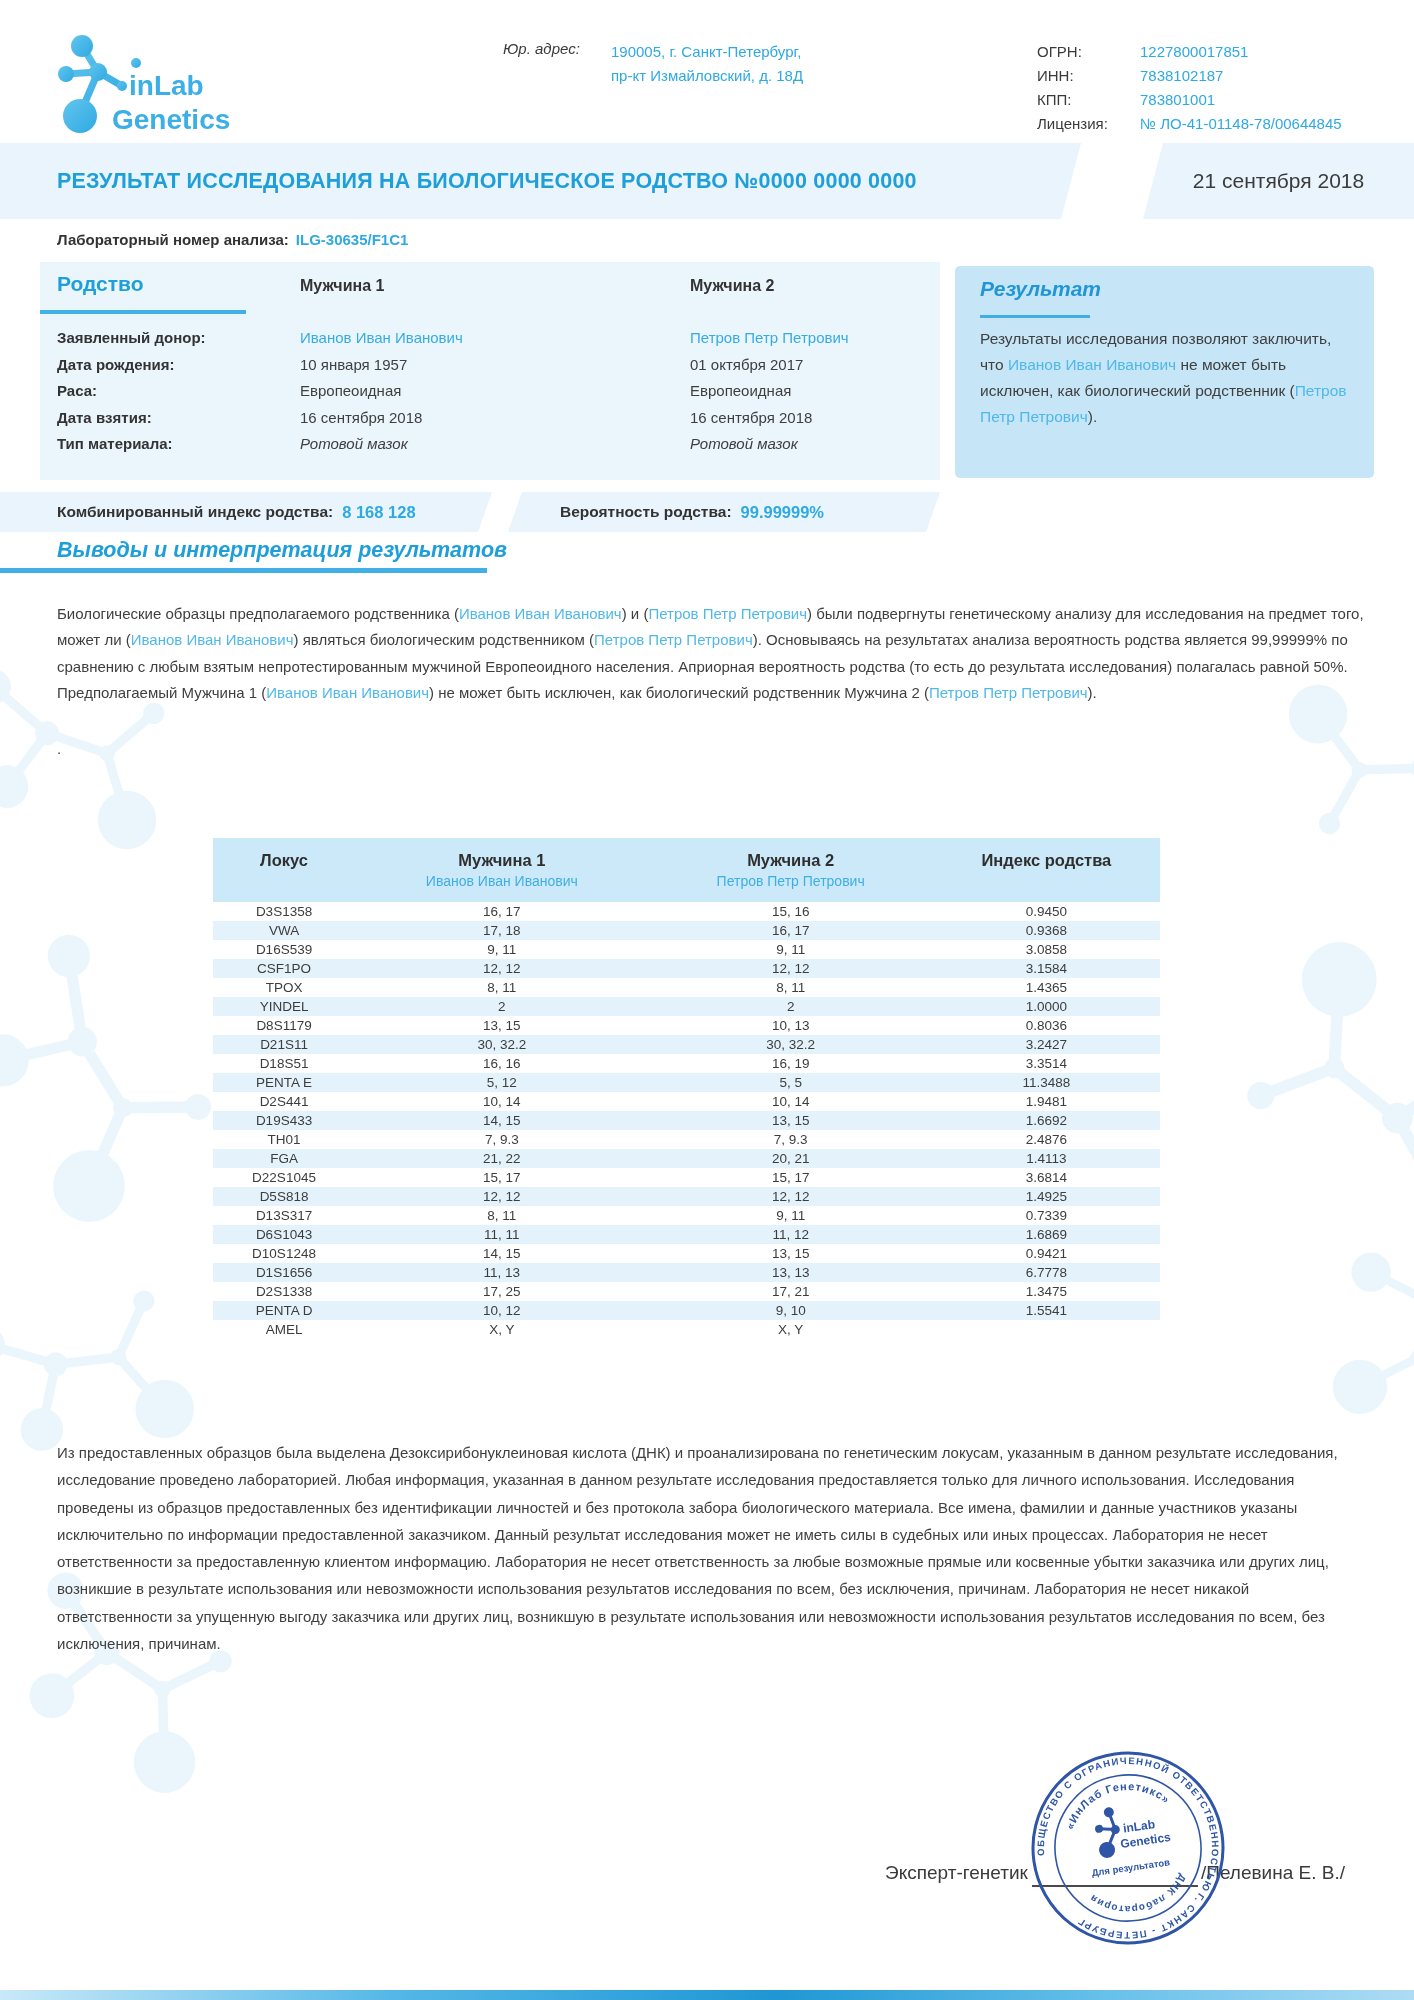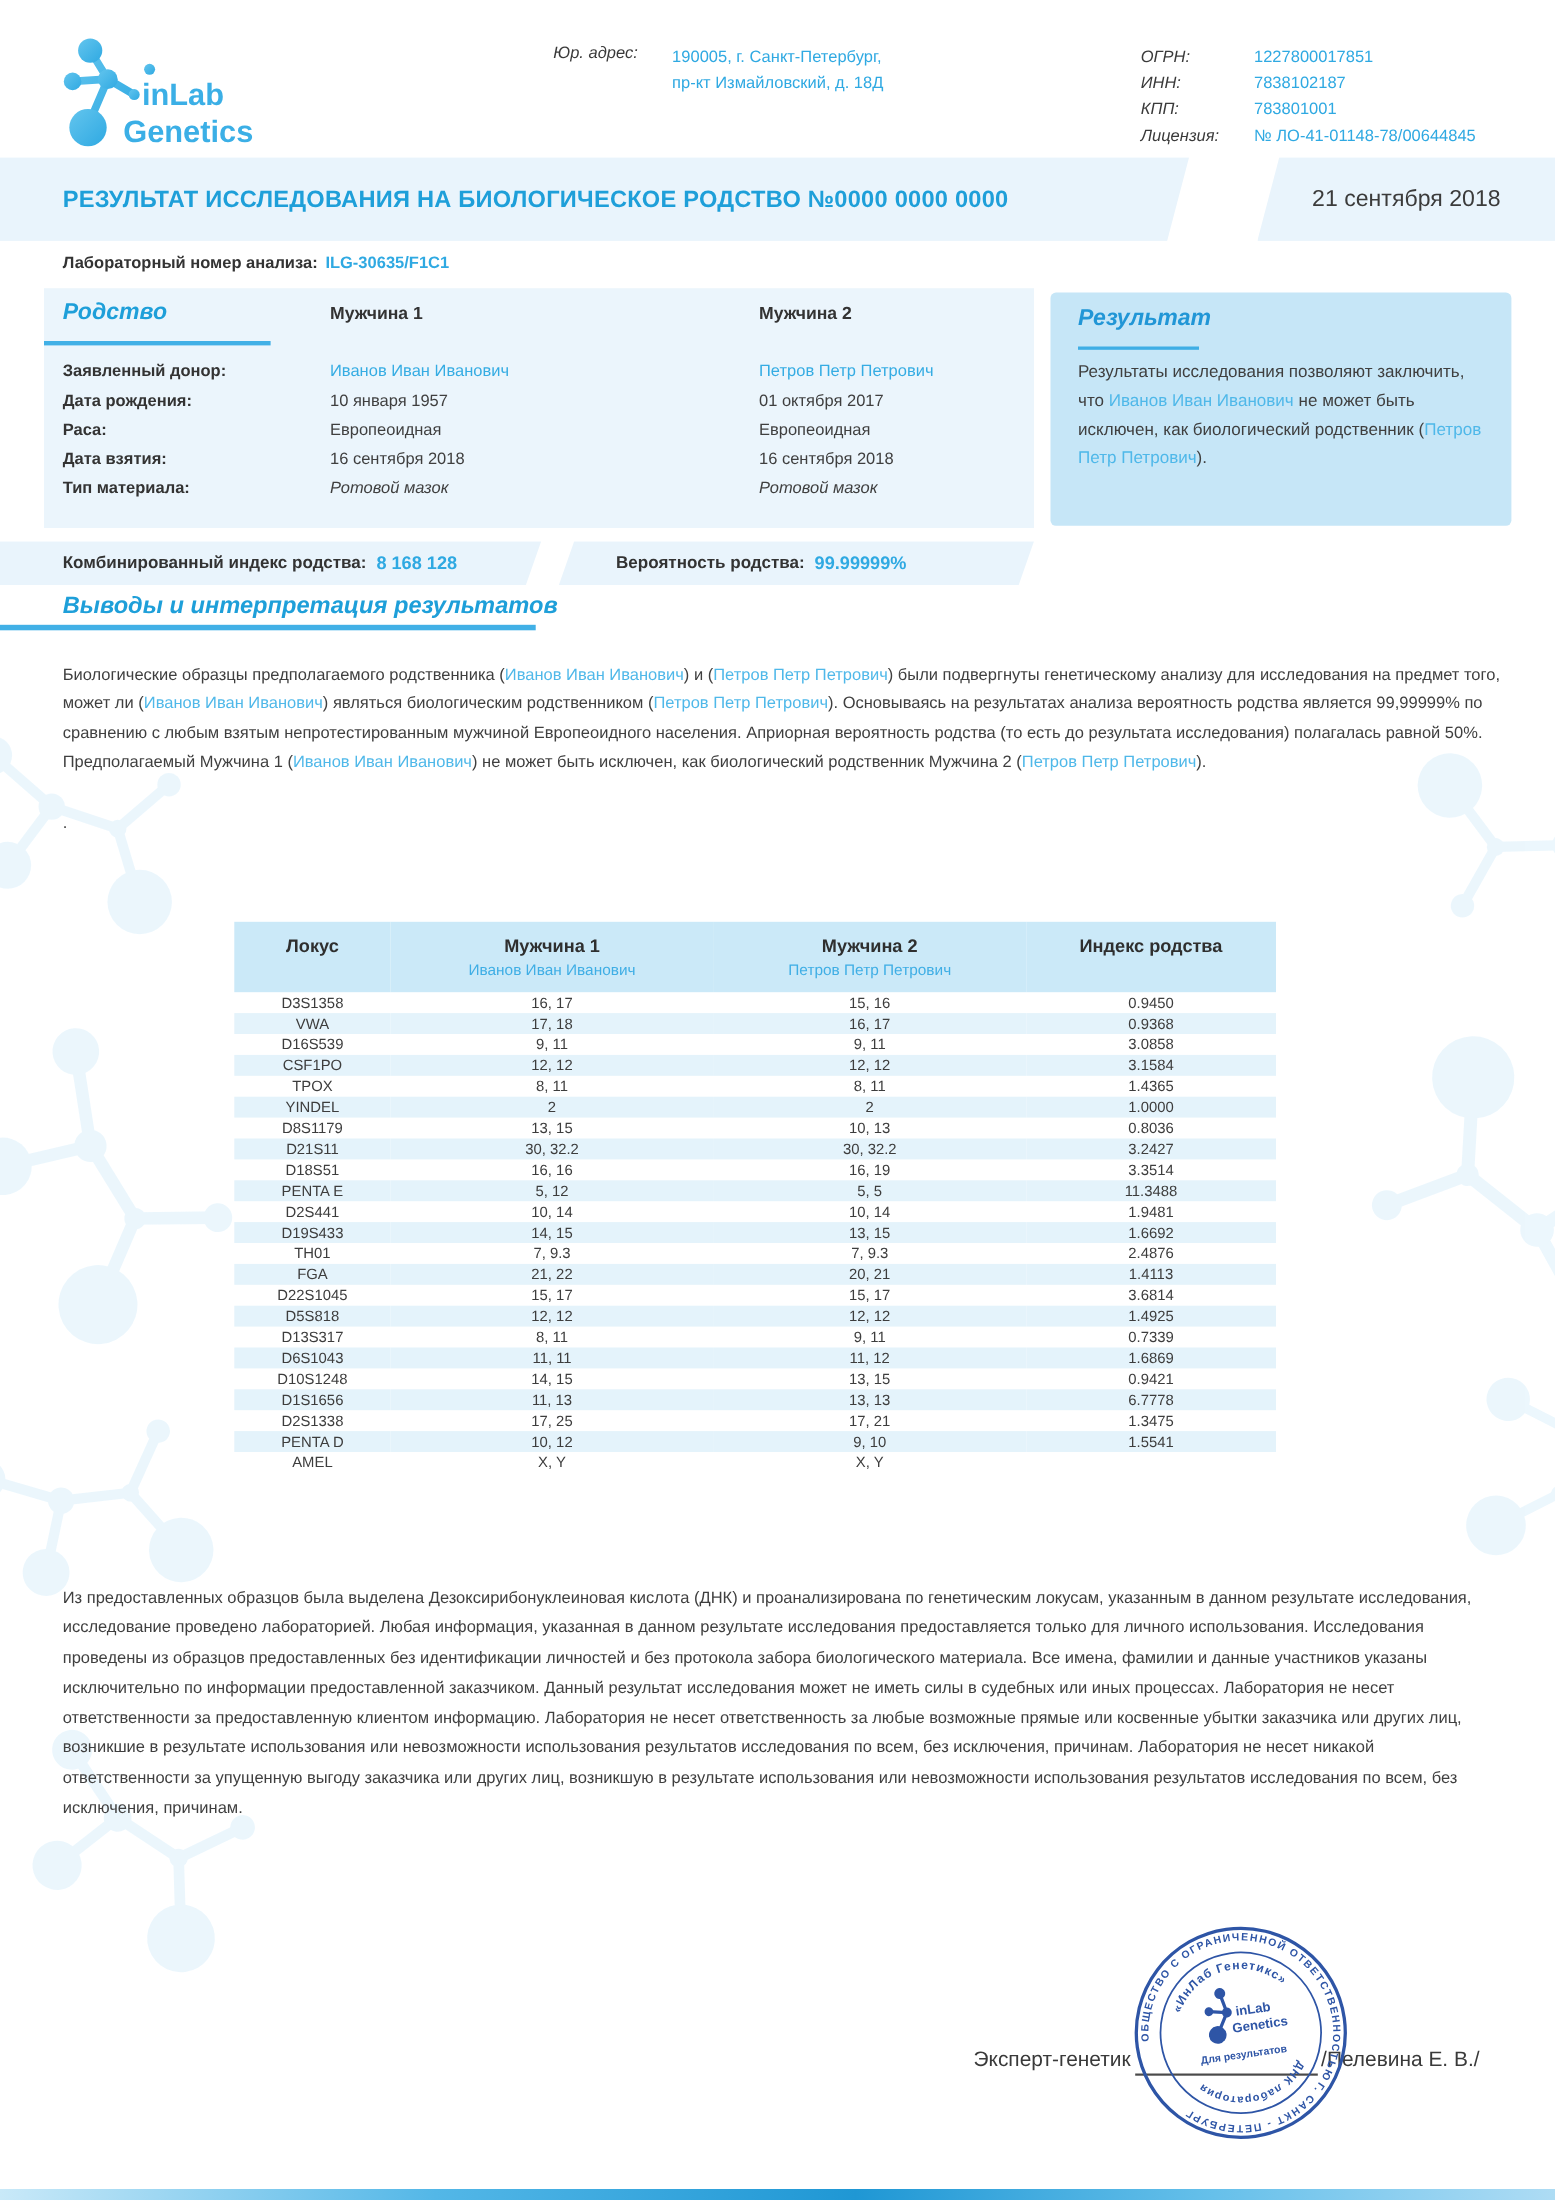--- a/index.html
+++ b/index.html
@@ -8,38 +8,38 @@
 
   
   .wm{position:absolute;opacity:.55;pointer-events:none;}
 
   
   .logo-svg{position:absolute;left:50px;top:28px;}
   .jur-label{position:absolute;left:503px;top:40px;font-size:15px;font-style:italic;color:#3a3a3a;}
   .jur-lines{position:absolute;left:611px;top:40px;font-size:15px;line-height:24px;color:#2FA9E2;}
   .registry{position:absolute;left:1037px;top:40px;font-size:15px;line-height:24px;}
   .reg-row{display:flex;}
-  .reg-lbl{width:103px;font-style:italic;color:#3a3a3a;}
+  .reg-lbl{width:103px;color:#3a3a3a;}
   .reg-val{color:#2FA9E2;white-space:nowrap;}
 
   
   .title-band{position:absolute;left:0;top:143px;width:1081px;height:76px;background:#E9F4FC;
     clip-path:polygon(0 0,100% 0,calc(100% - 20px) 100%,0 100%);
     display:flex;align-items:center;padding-left:57px;box-sizing:border-box;}
   .title-band h1{margin:0;font-size:21.5px;font-weight:bold;color:#1E9FD9;letter-spacing:.2px;}
   .date-band{position:absolute;left:1143px;top:143px;width:271px;height:76px;background:#E9F4FC;
     clip-path:polygon(20px 0,100% 0,100% 100%,0 100%);
     display:flex;align-items:center;justify-content:center;font-size:21px;color:#3b3b3b;}
 
   .labnum{position:absolute;left:57px;top:231px;font-size:15px;font-weight:bold;color:#333;}
   .labnum .val{color:#2FA9E2;margin-left:7px;margin-top:43px;}
 
   
   .kinship-box{position:absolute;left:40px;top:262px;width:900px;height:218px;background:#EBF5FC;}
-  .kb-heading{position:absolute;left:17px;top:10px;font-size:21px;font-style:italic;font-weight:bold;color:#1E9FD9;}
+  .kb-heading{position:absolute;left:17px;top:10px;font-size:21px;font-weight:bold;color:#1E9FD9;}
   .kb-rule{position:absolute;left:0;top:48px;width:206px;height:4px;background:#41B0E6;}
   .kb-col-h{position:absolute;top:15px;font-size:16px;font-weight:bold;color:#333;}
   .kb-col-h.c1{left:260px;} .kb-col-h.c2{left:650px;}
   .kb-rows{position:absolute;left:17px;top:63px;font-size:15px;line-height:26.5px;}
   .kb-row{display:flex;align-items:center;}
   .kb-lbl{width:243px;font-weight:bold;color:#333;}
   .kb-v1{width:390px;} .kb-v2{width:250px;}
   .name{color:#35ACE3;} .italic{font-style:italic;}
 
   

